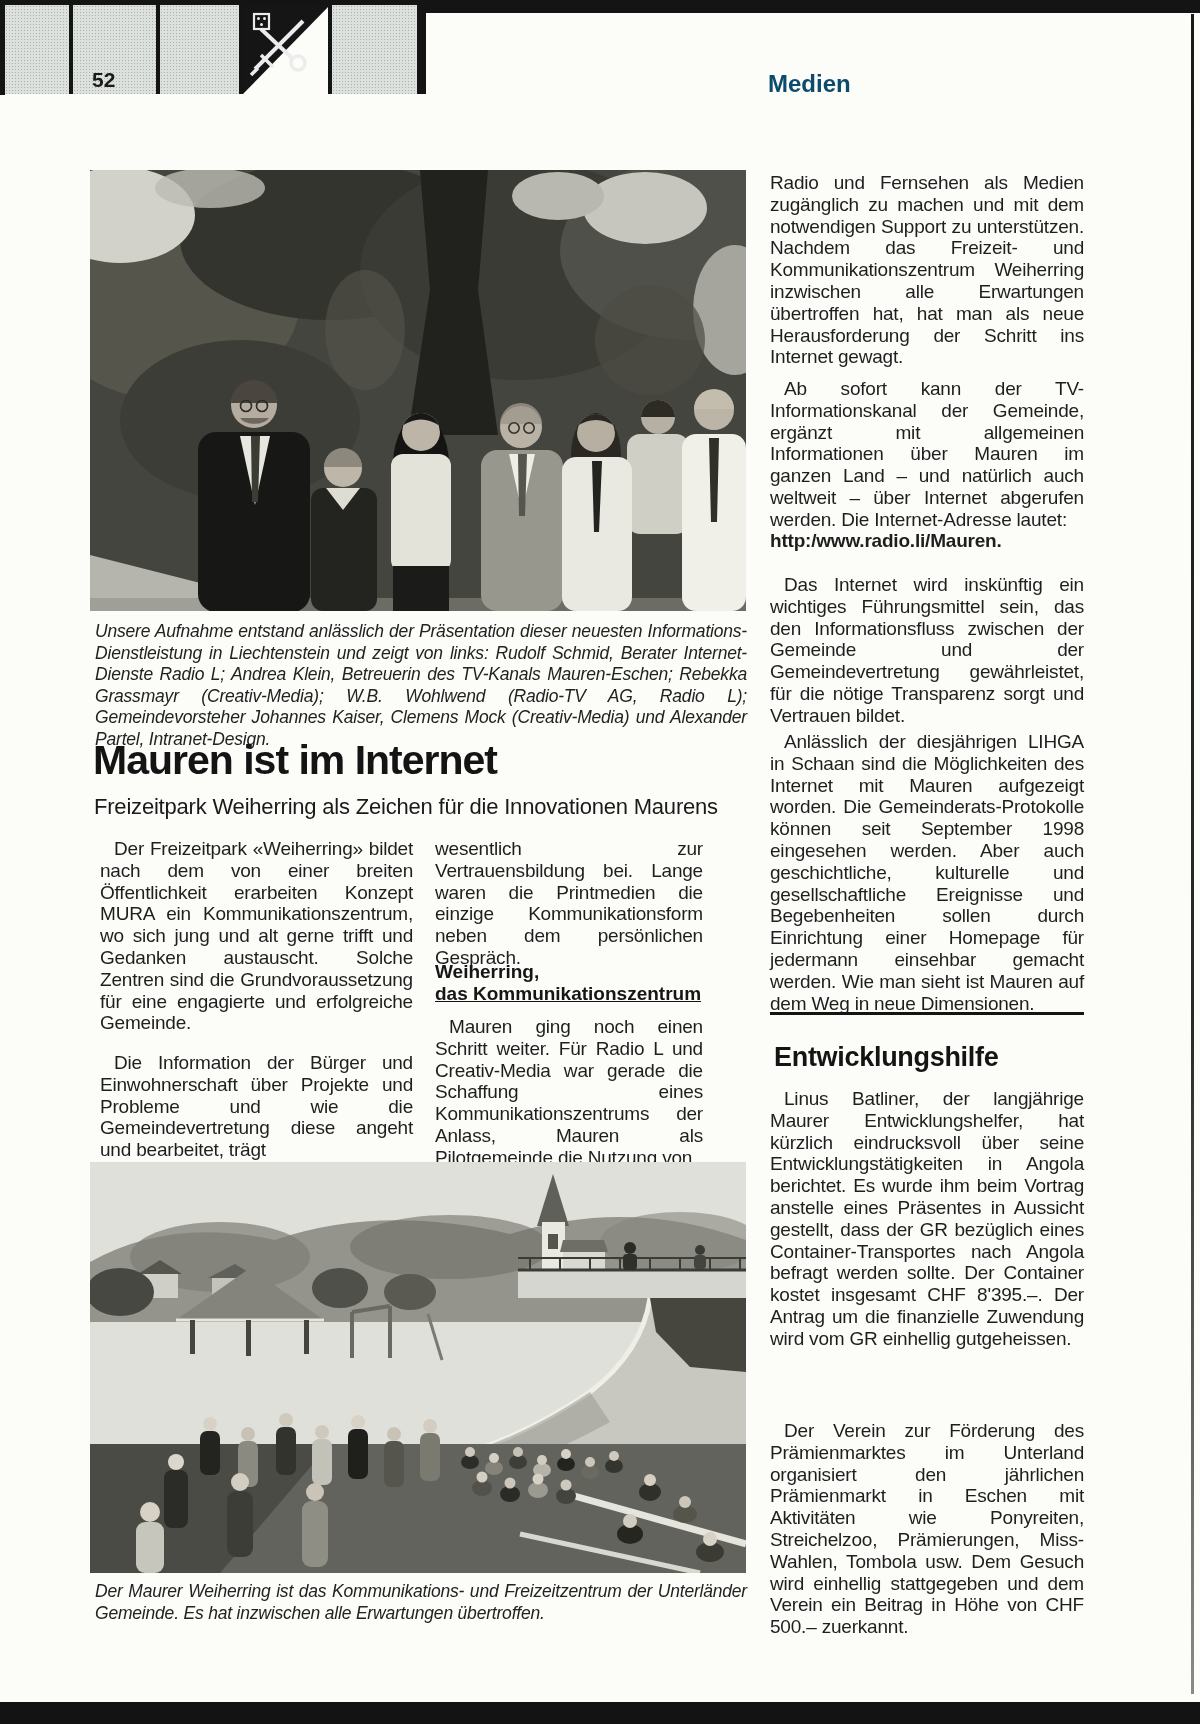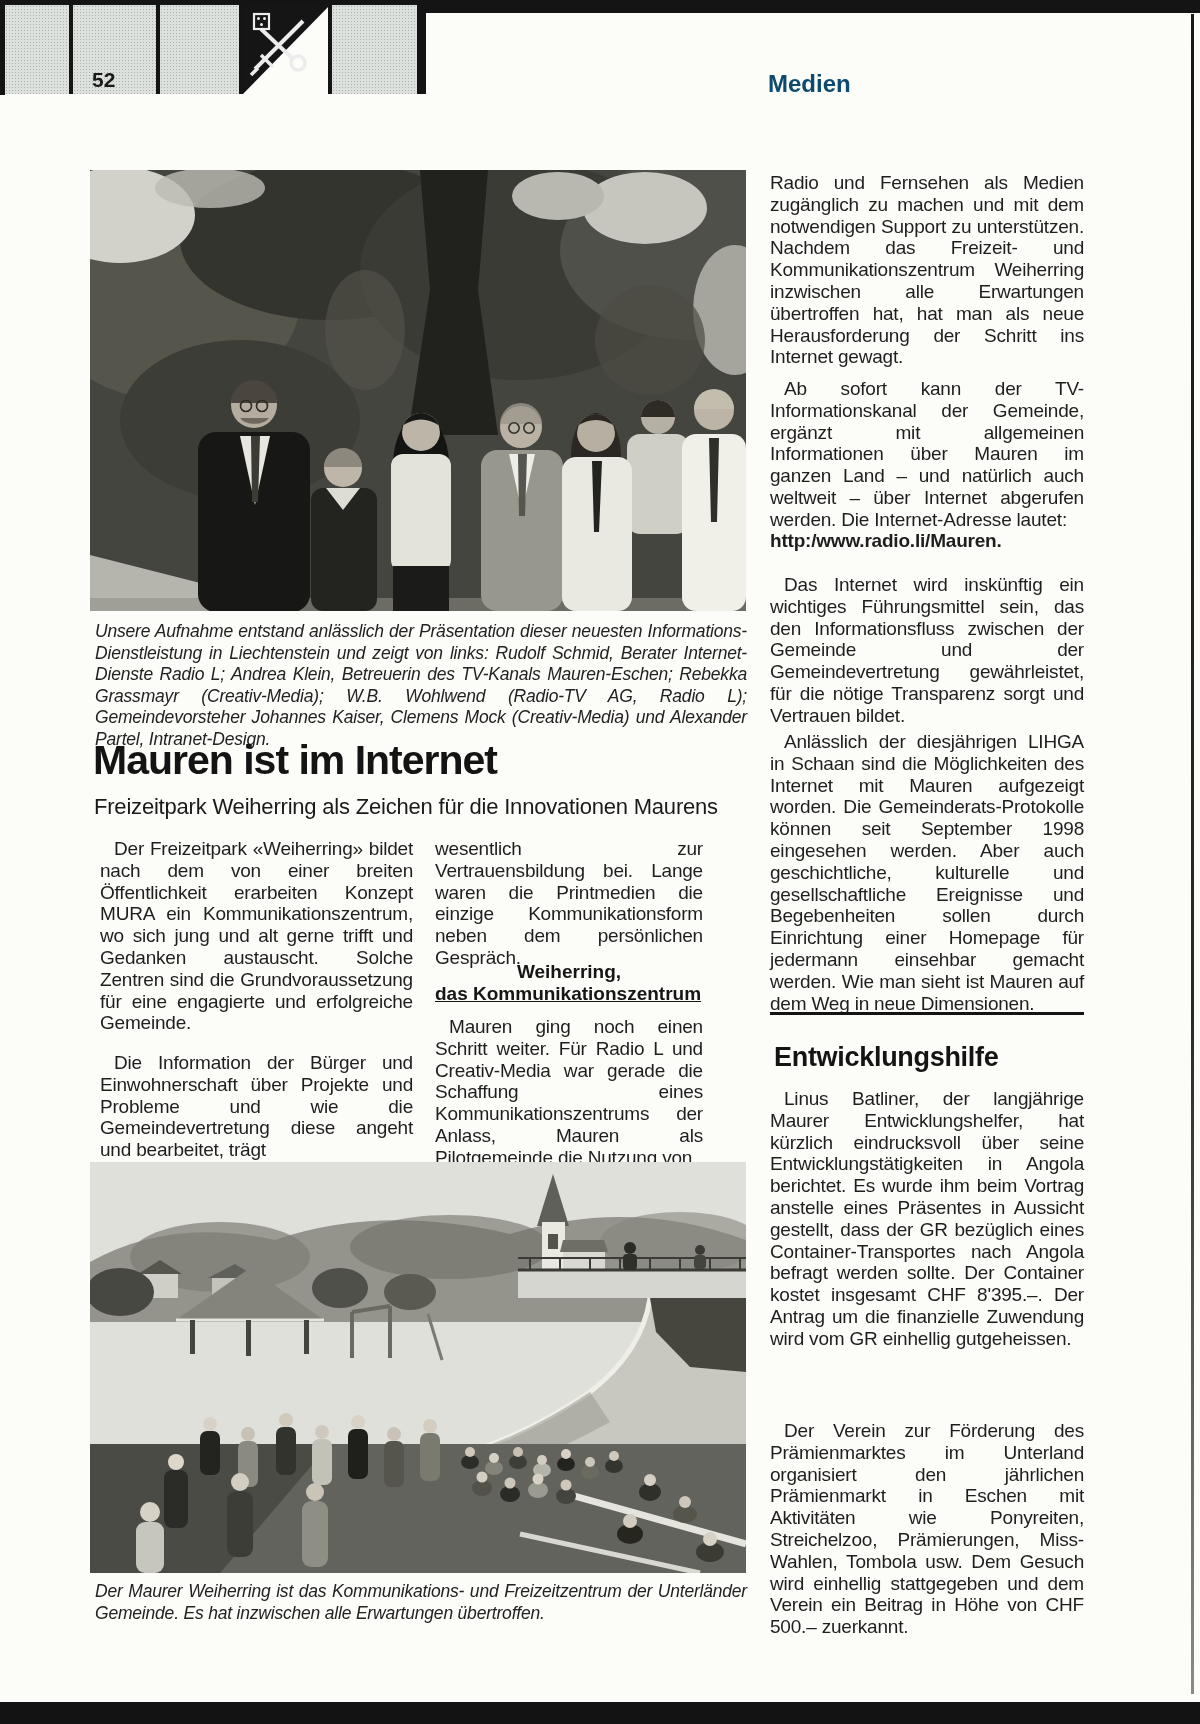--- a/index.html
+++ b/index.html
@@ -185,21 +185,21 @@
 
   <div class="caption caption1">Unsere Aufnahme entstand anlässlich der Präsentation dieser neuesten Informations-Dienstleistung in Liechtenstein und zeigt von links: Rudolf Schmid, Berater Internet-Dienste Radio L; Andrea Klein, Betreuerin des TV-Kanals Mauren-Eschen; Rebekka Grassmayr (Creativ-Media); W.B. Wohlwend (Radio-TV AG, Radio L); Gemeindevorsteher Johannes Kaiser, Clemens Mock (Creativ-Media) und Alexander Partel, Intranet-Design.</div>
 
   <h1 class="article-title" style="margin:0;">Mauren ist im Internet</h1>
   <div class="article-subtitle">Freizeitpark Weiherring als Zeichen für die Innovationen Maurens</div>
 
   <div class="body-text indent col1p1">Der Freizeitpark «Weiherring» bildet nach dem von einer breiten Öffentlichkeit erarbeiten Konzept MURA ein Kommunikationszentrum, wo sich jung und alt gerne trifft und Gedanken austauscht. Solche Zentren sind die Grundvoraussetzung für eine engagierte und erfolgreiche Gemeinde.</div>
   <div class="body-text indent col1p2">Die Information der Bürger und Einwohnerschaft über Projekte und Probleme und wie die Gemeindevertretung diese angeht und bearbeitet, trägt</div>
   <div class="body-text col2p1">wesentlich zur Vertrauensbildung bei. Lange waren die Printmedien die einzige Kommunikationsform neben dem persönlichen Gespräch.</div>
   <div class="col2head">
-    <span style="display:block;text-align:center;">Weiherring,</span>
+    <span style="display:block;">Weiherring,</span>
     <span style="display:block;text-decoration:underline;">das Kommunikationszentrum</span>
   </div>
   <div class="body-text indent col2p2">Mauren ging noch einen Schritt weiter. Für Radio L und Creativ-Media war gerade die Schaffung eines Kommunikationszentrums der Anlass, Mauren als Pilotgemeinde die Nutzung von</div>
 
   <div class="photo2">
     <svg viewBox="0 0 656 411" preserveAspectRatio="none">
       <rect width="656" height="411" fill="#e0e0da"></rect>
       <path d="M0,100 Q80,55 185,78 Q290,42 420,72 Q540,35 656,78 L656,160 L0,160 Z" fill="#94948c"></path>
       <ellipse cx="130" cy="95" rx="90" ry="35" fill="#7e7e76" opacity="0.7"></ellipse>
       <ellipse cx="360" cy="85" rx="100" ry="32" fill="#6f6f67" opacity="0.6"></ellipse>

